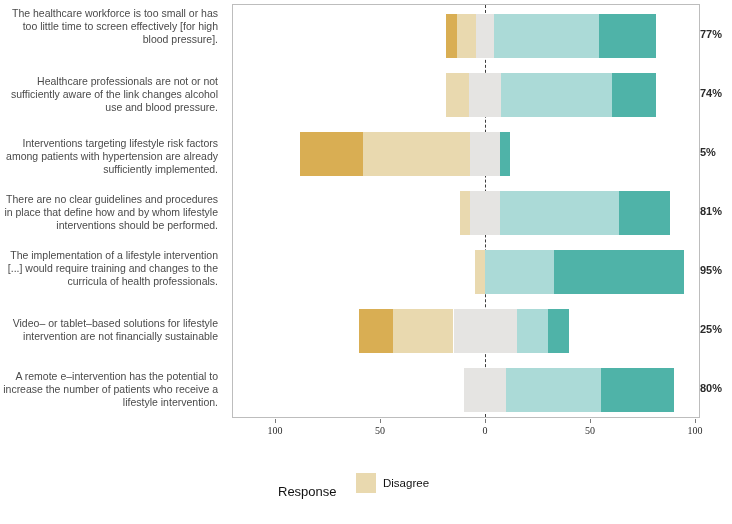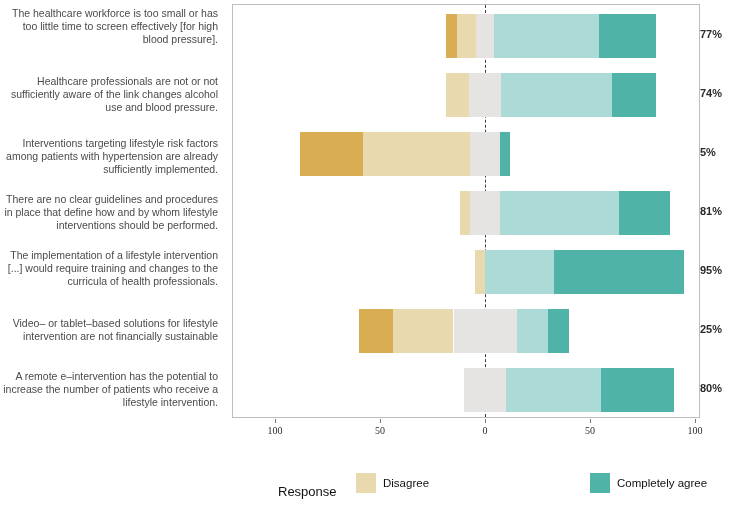--- a/index.html
+++ b/index.html
@@ -248,21 +248,15 @@
     </div>
 
   <div class="legend" id="legend" style="left: 278px; top: 472px;">
     <div class="legend-title" style="left: 0px; top: 12px;">Response</div>
   <div class="legend-col" style="left: 78px; top: 0px;">
         <div class="legend-item">
           <span class="legend-swatch" style="background: rgb(233, 217, 175);"></span>
           <span class="legend-text">Disagree</span>
         </div>
       </div>
-      <div class="legend-col" style="left: 312px; top: 0px;">
-        <div class="legend-item">
-          <span class="legend-swatch" style="background: rgb(79, 179, 168);"></span>
-          <span class="legend-text">Completely agree</span>
-        </div>
-      </div>
     </div>
 
 </div>
 
 </body></html>

